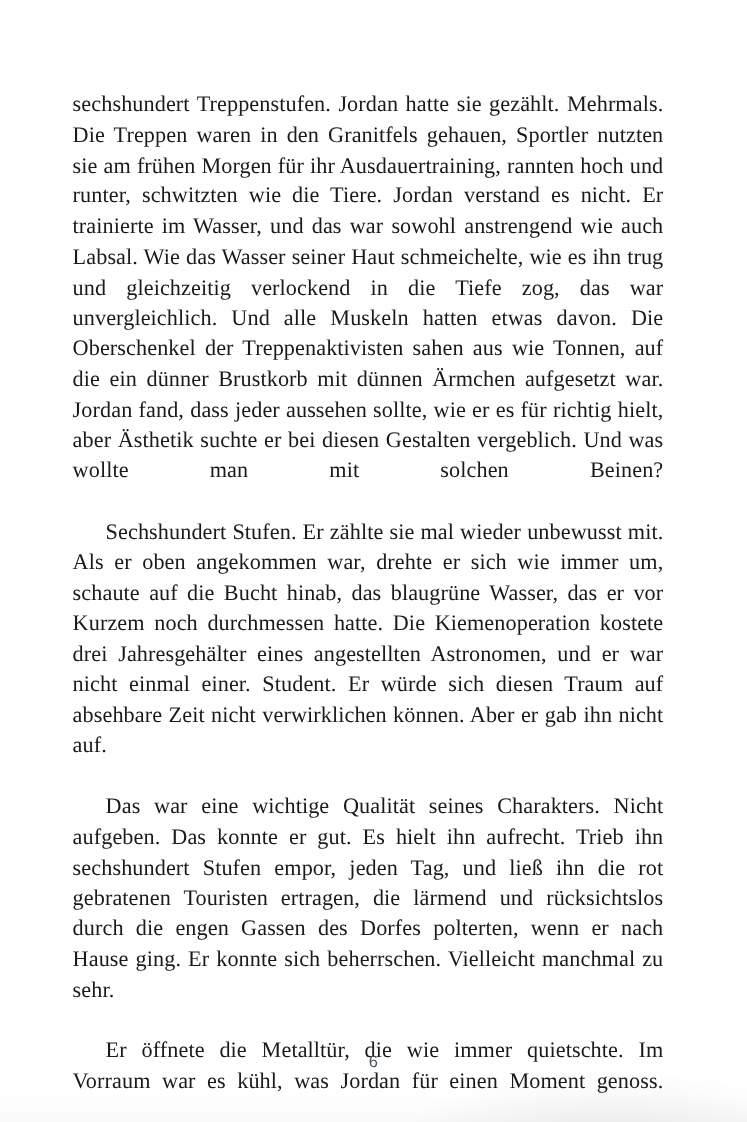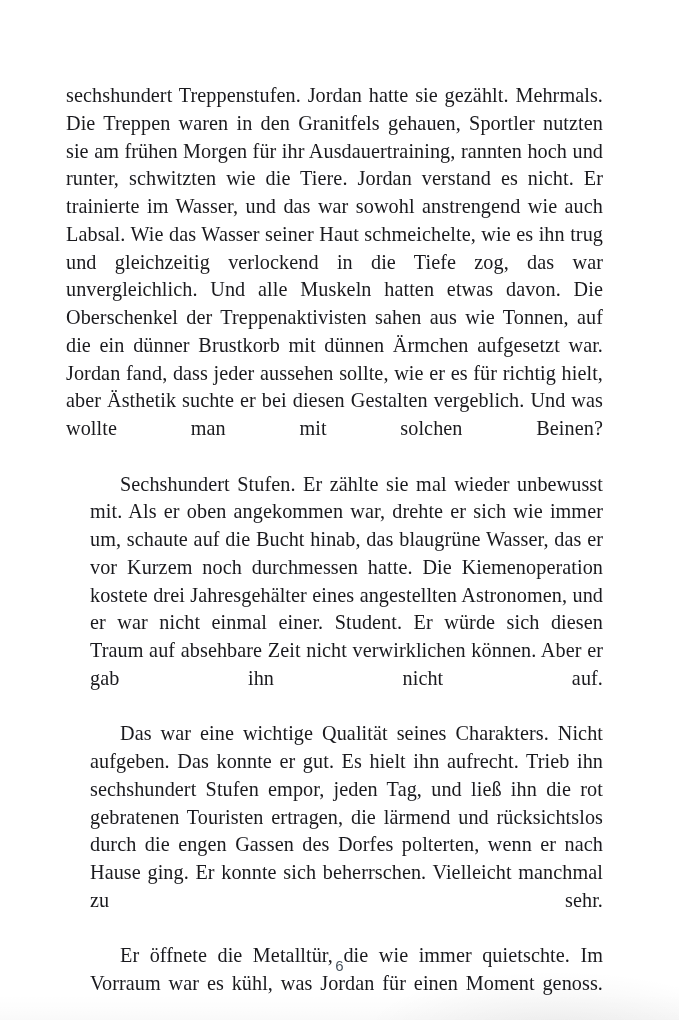--- a/index.html
+++ b/index.html
@@ -69,21 +69,20 @@
     font-size: 20.2px;
     line-height: 27.75px;
     letter-spacing: 0.08px;
     word-spacing: 0.2px;
     hyphens: manual;
     -webkit-hyphens: manual;
   }
 
   .para + .para {
     text-indent: 30px;
-    margin-left: 24px;
   }
 
   
   .para:after {
     content: "";
     display: inline-block;
     width: 100%;
   }
 
   

